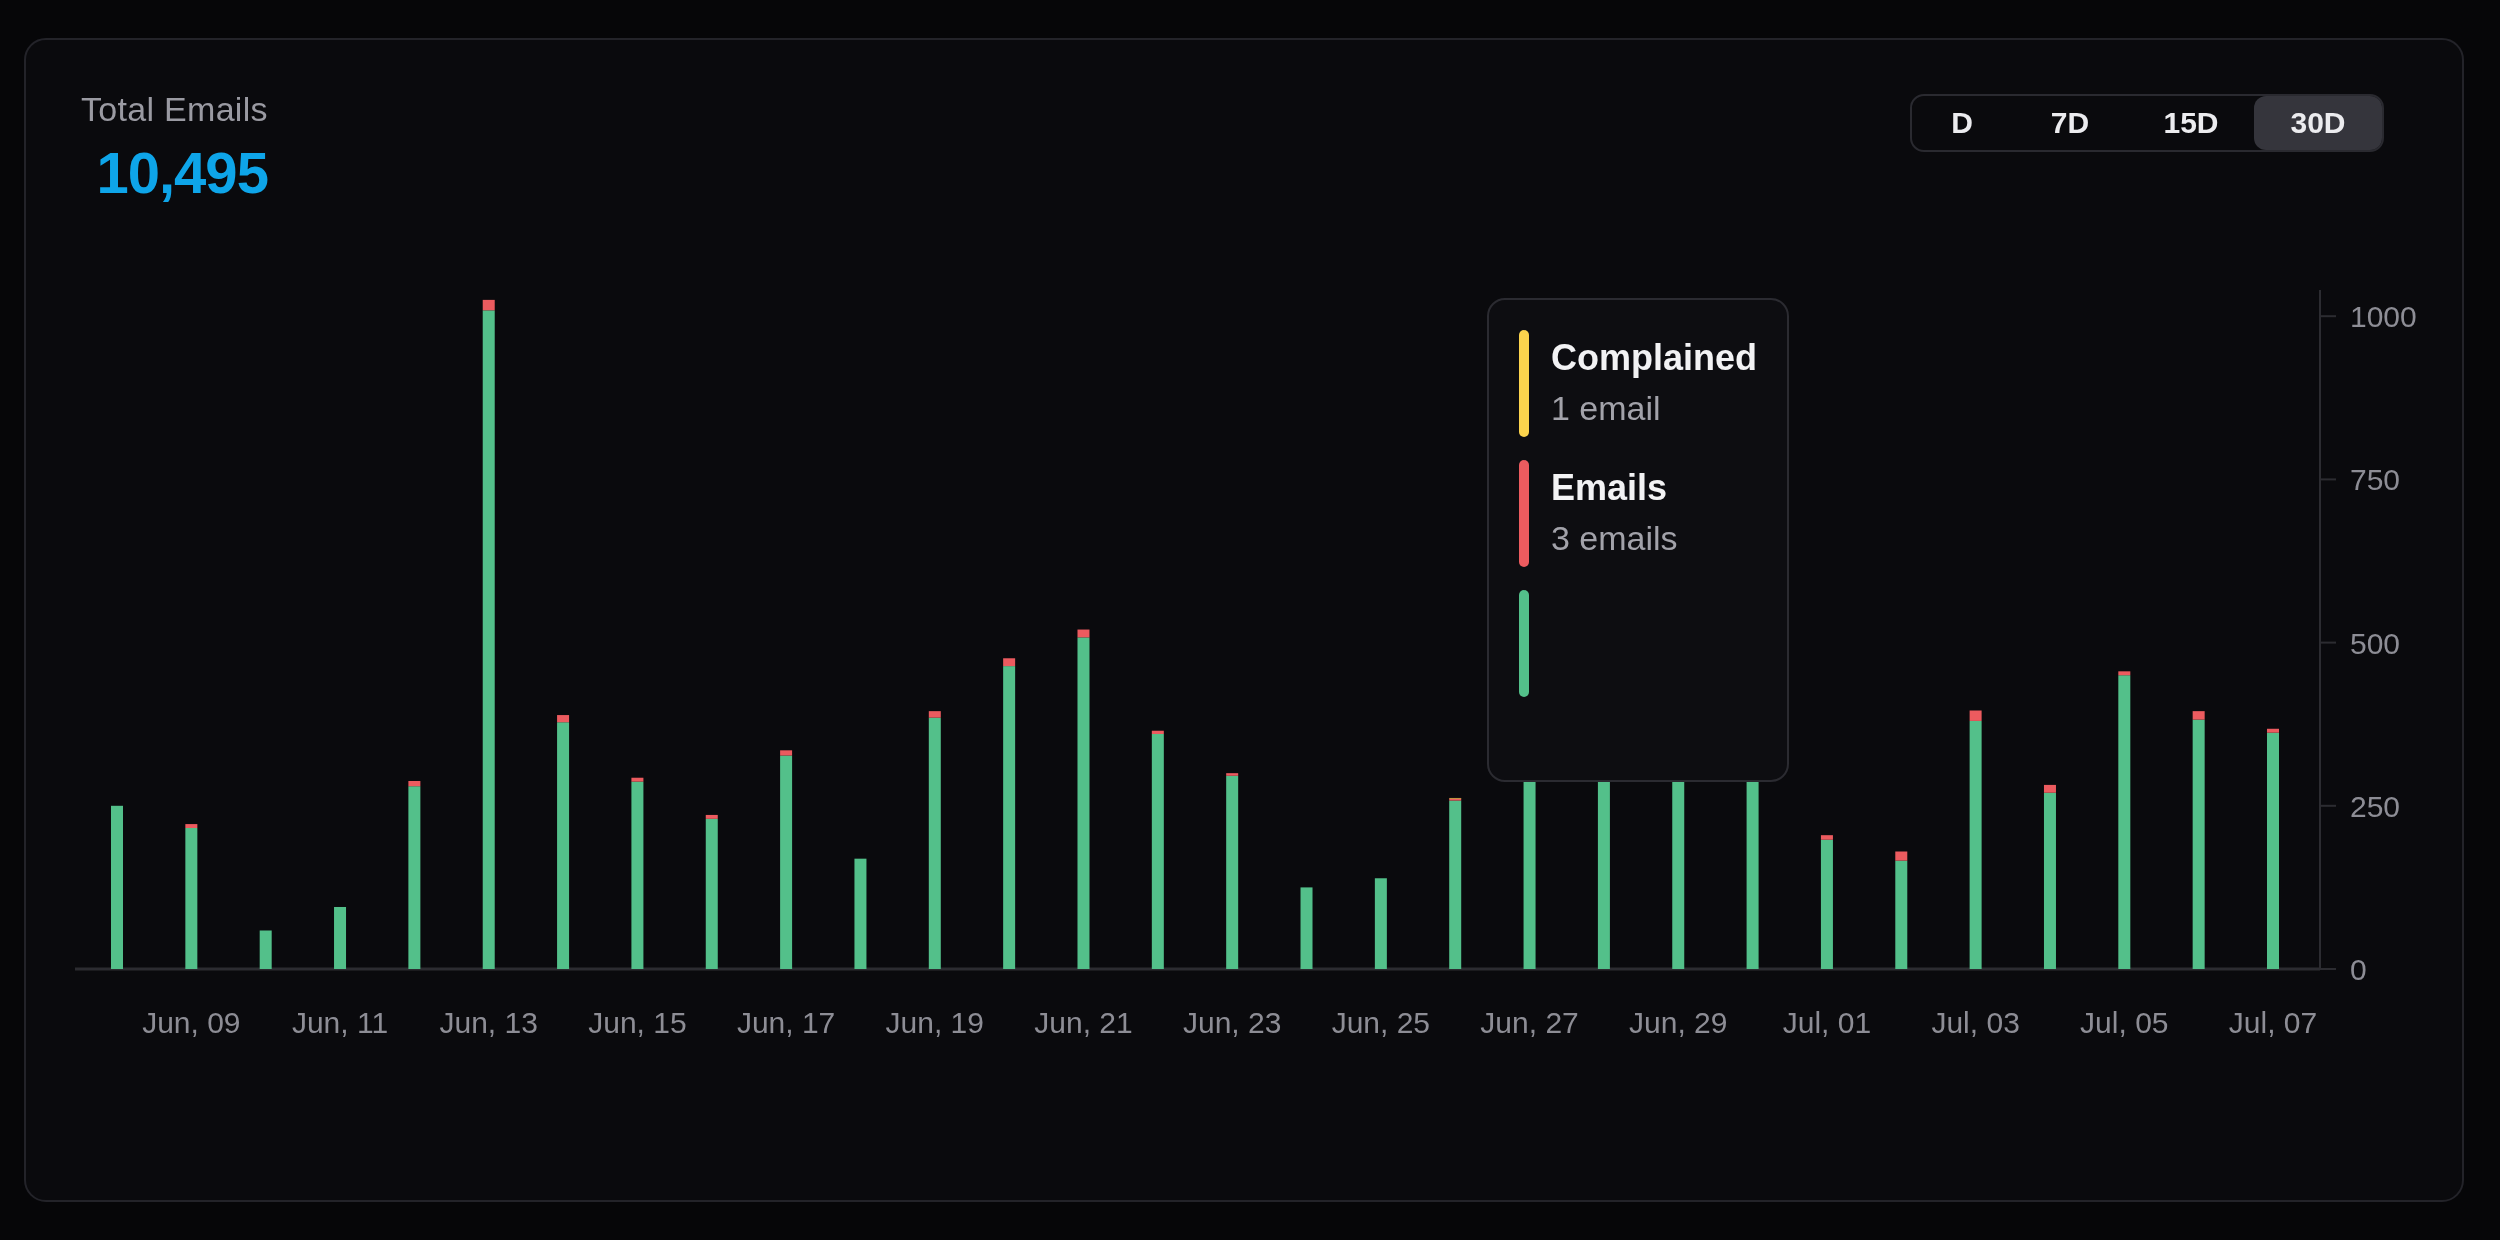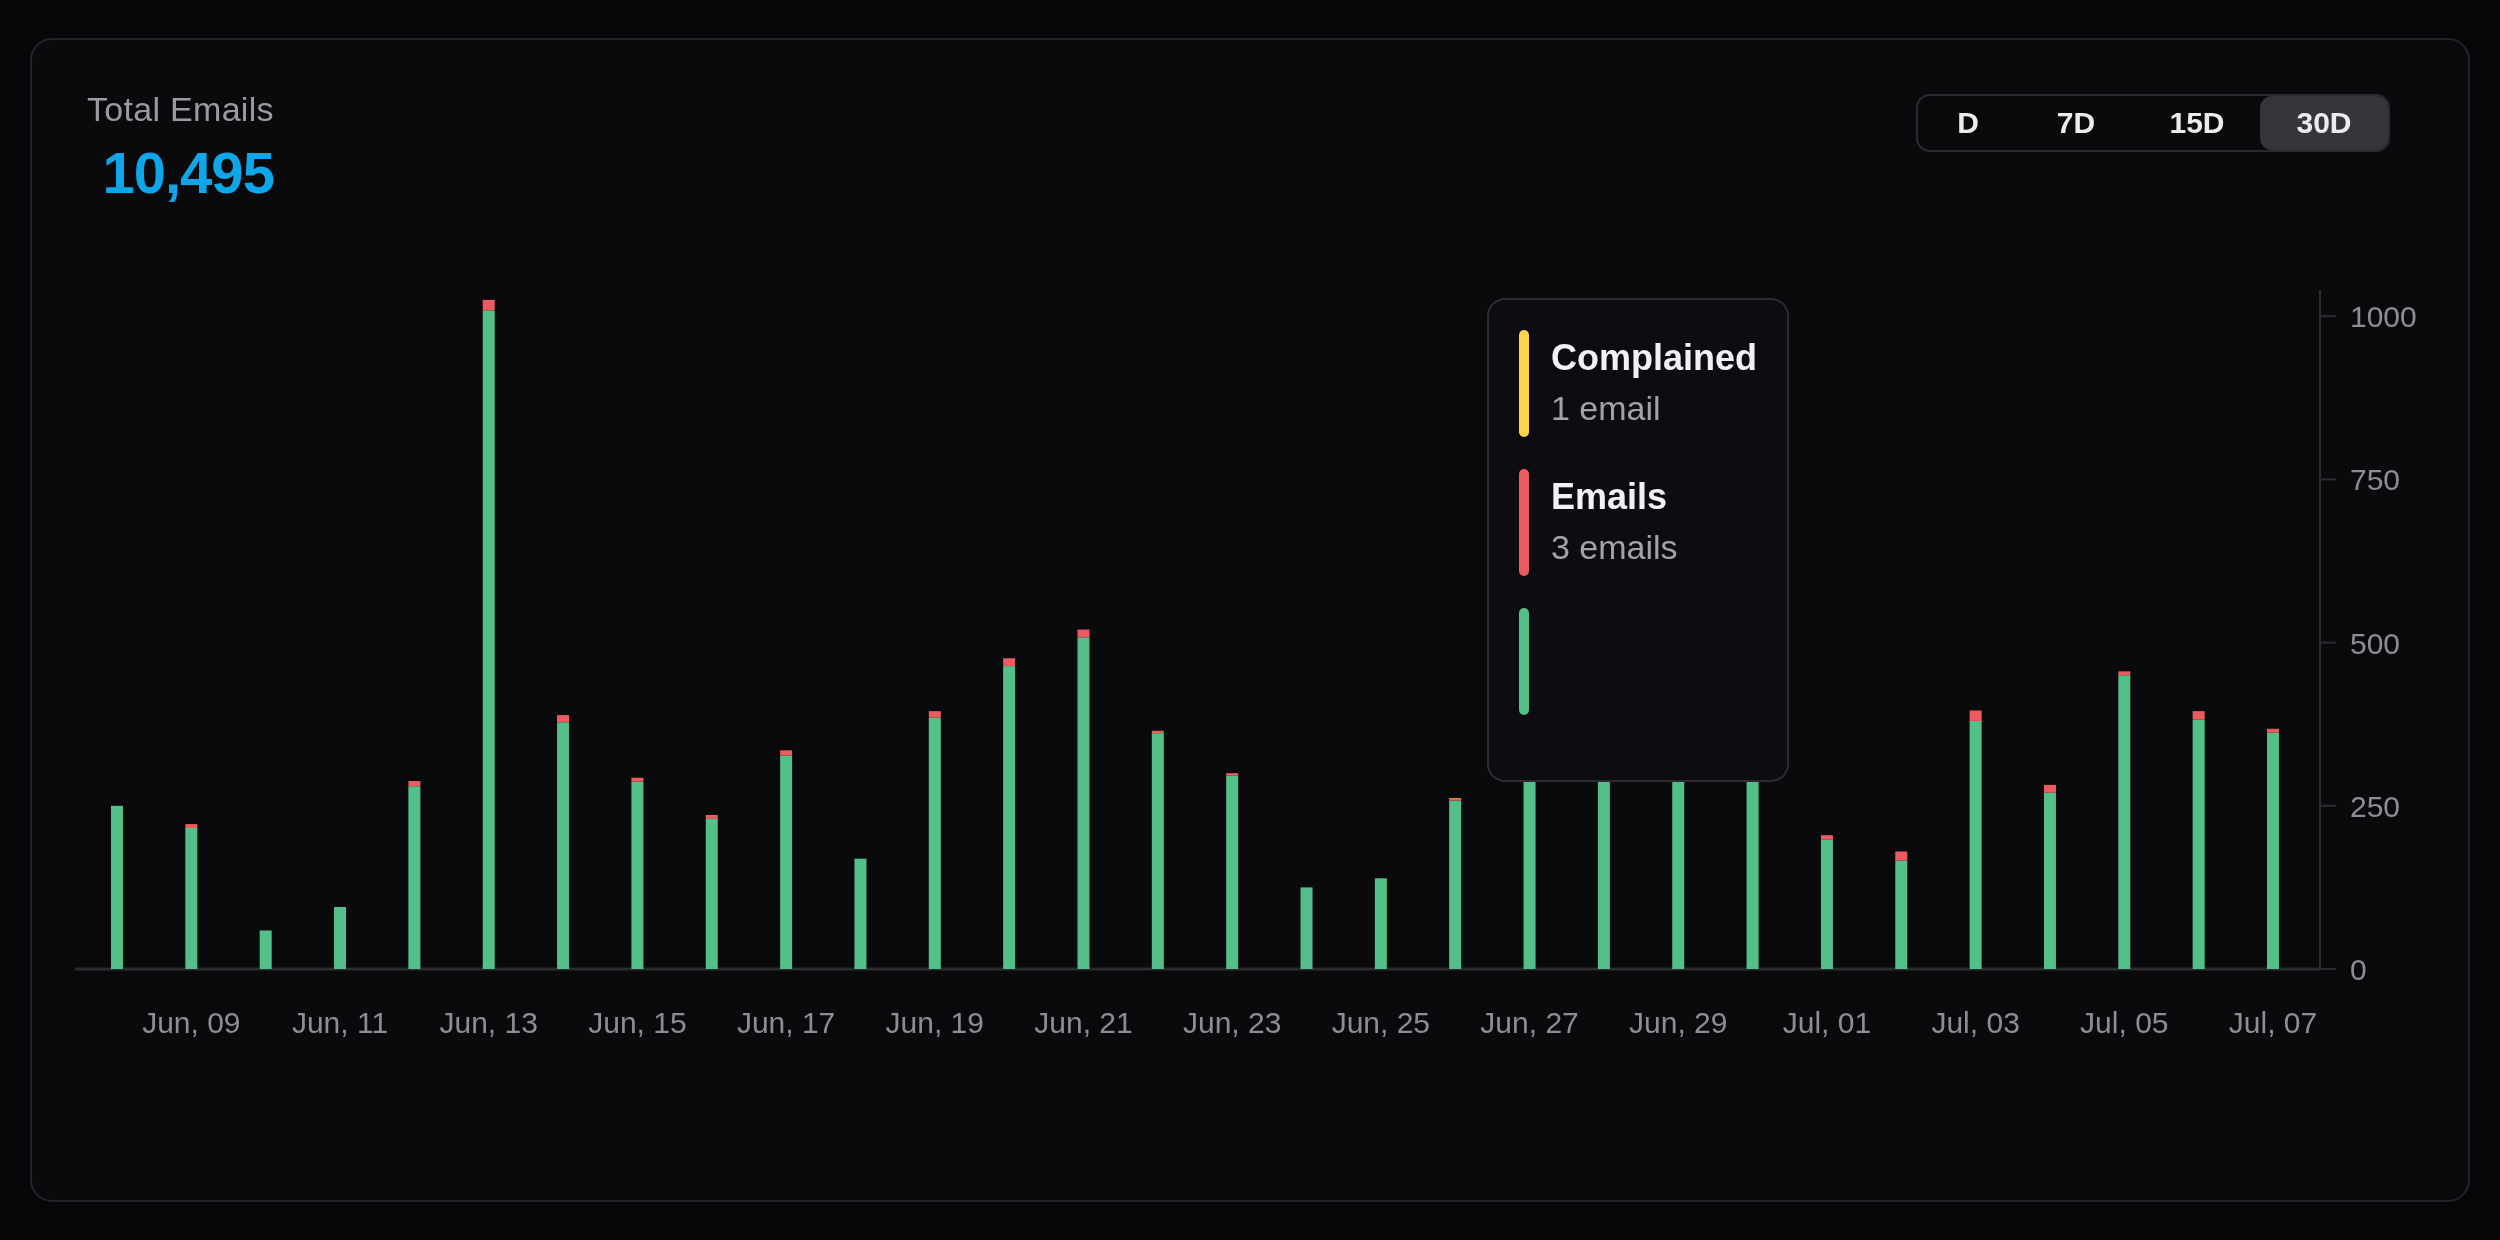--- a/index.html
+++ b/index.html
@@ -3,21 +3,21 @@
 <meta charset="utf-8">
 <style>
   html,body{margin:0;padding:0;}
   body{
     width:2500px;height:1240px;position:relative;overflow:hidden;
     background:#060608;
     font-family:"Liberation Sans","DejaVu Sans",sans-serif;
     -webkit-font-smoothing:antialiased;
   }
   .card{
-    position:absolute;left:30px;top:38px;width:2440px;height:1164px;
+    position:absolute;left:24px;top:38px;width:2440px;height:1164px;
     box-sizing:border-box;border:2px solid #232329;border-radius:22px;
     background:#0a0a0d;
   }
   .total{position:absolute;left:55px;top:50px;}
   .total-label{font-size:34px;color:#9a9aa2;letter-spacing:.3px;}
   .total-value{font-size:58px;font-weight:600;color:#0ea5e9;margin-top:10px;letter-spacing:-1px;text-align:right;}
   .range-group{
     position:absolute;top:54px;right:78px;height:58px;display:flex;align-items:stretch;
     border:2px solid #2a2a30;border-radius:14px;background:#0a0a0d;box-sizing:border-box;
   }
@@ -25,21 +25,21 @@
     display:flex;align-items:center;justify-content:center;
     font-size:30px;font-weight:700;color:#ececef;cursor:pointer;
     background:transparent;border:none;padding:0;margin:0;
     font-family:"Liberation Sans","DejaVu Sans",sans-serif;
   }
   .range-btn.active{background:#35353c;border-radius:12px;}
   .chart-layer{position:absolute;left:0;top:0;width:2500px;height:1240px;}
   .tooltip{
     position:absolute;left:1487px;top:298px;width:302px;height:484px;box-sizing:border-box;
     background:#0d0d11;border:2px solid #2b2b31;border-radius:18px;
-    padding:30px 20px 0 30px;display:flex;flex-direction:column;row-gap:32px;
+    padding:30px 20px 0 30px;display:flex;flex-direction:column;row-gap:23px;
   }
   .tt-row{display:flex;column-gap:22px;}
   .tt-pill{width:10px;height:107px;border-radius:6px;flex:0 0 10px;}
   .tt-texts{display:flex;flex-direction:column;justify-content:center;}
   .tt-title{font-size:36px;font-weight:700;color:#f2f2f4;line-height:48px;}
   .tt-value{font-size:34px;color:#a2a2aa;line-height:52px;}
   text{font-family:"Liberation Sans","DejaVu Sans",sans-serif;}
 </style>
 </head>
 <body>

